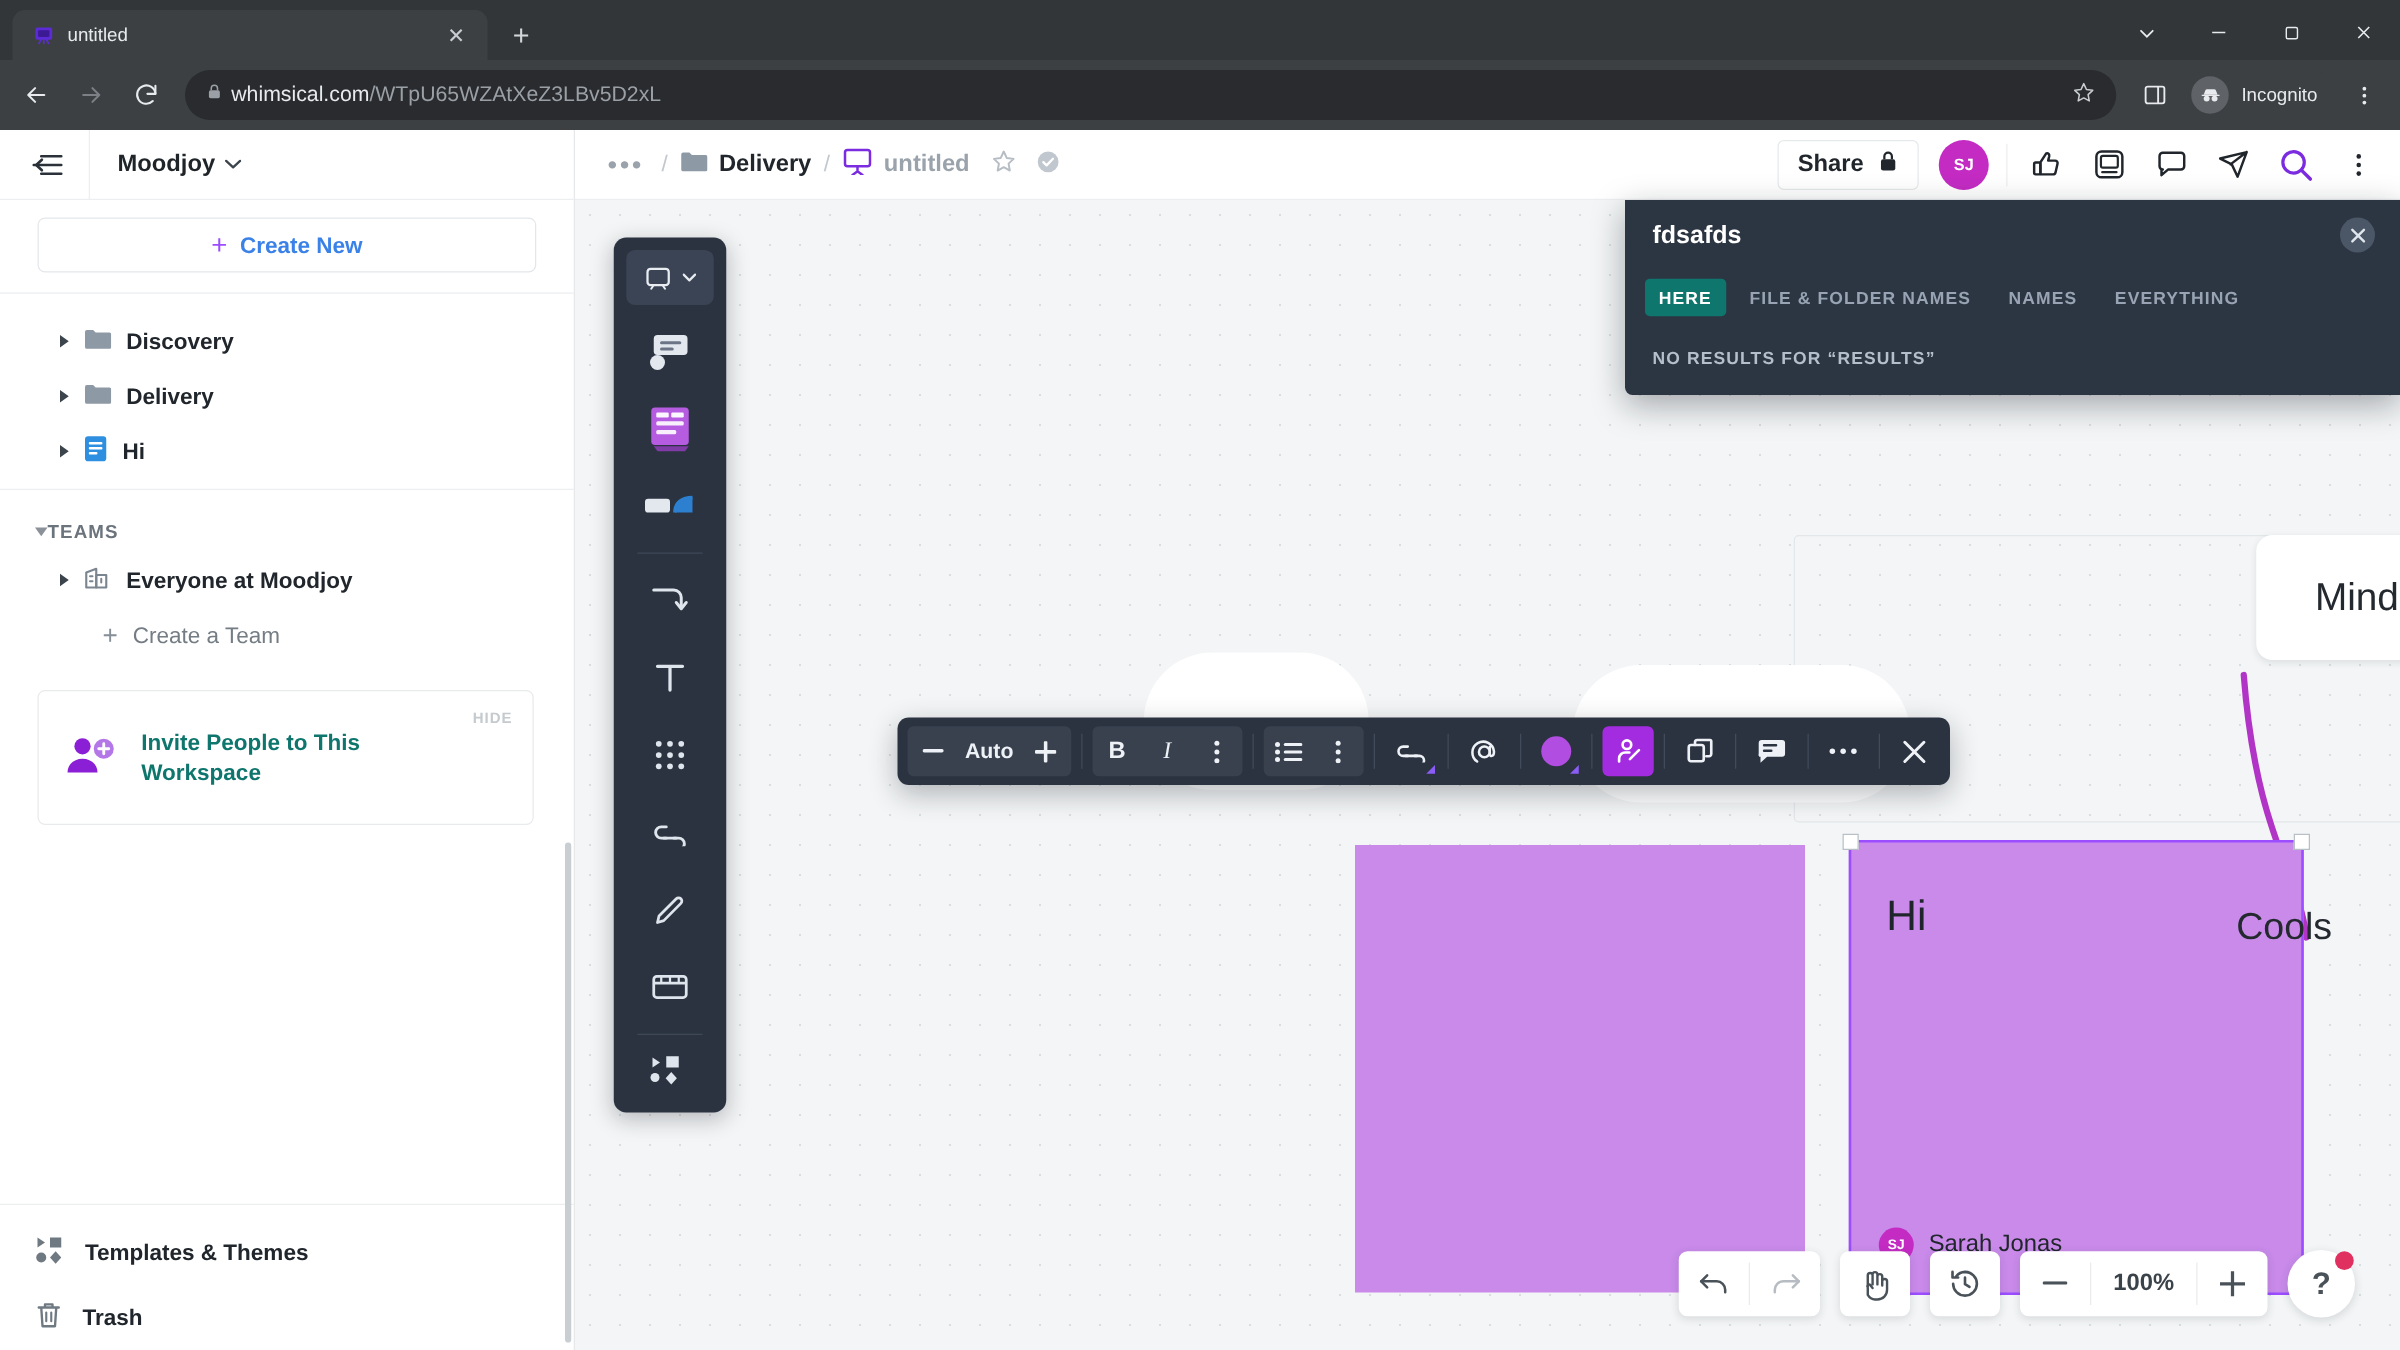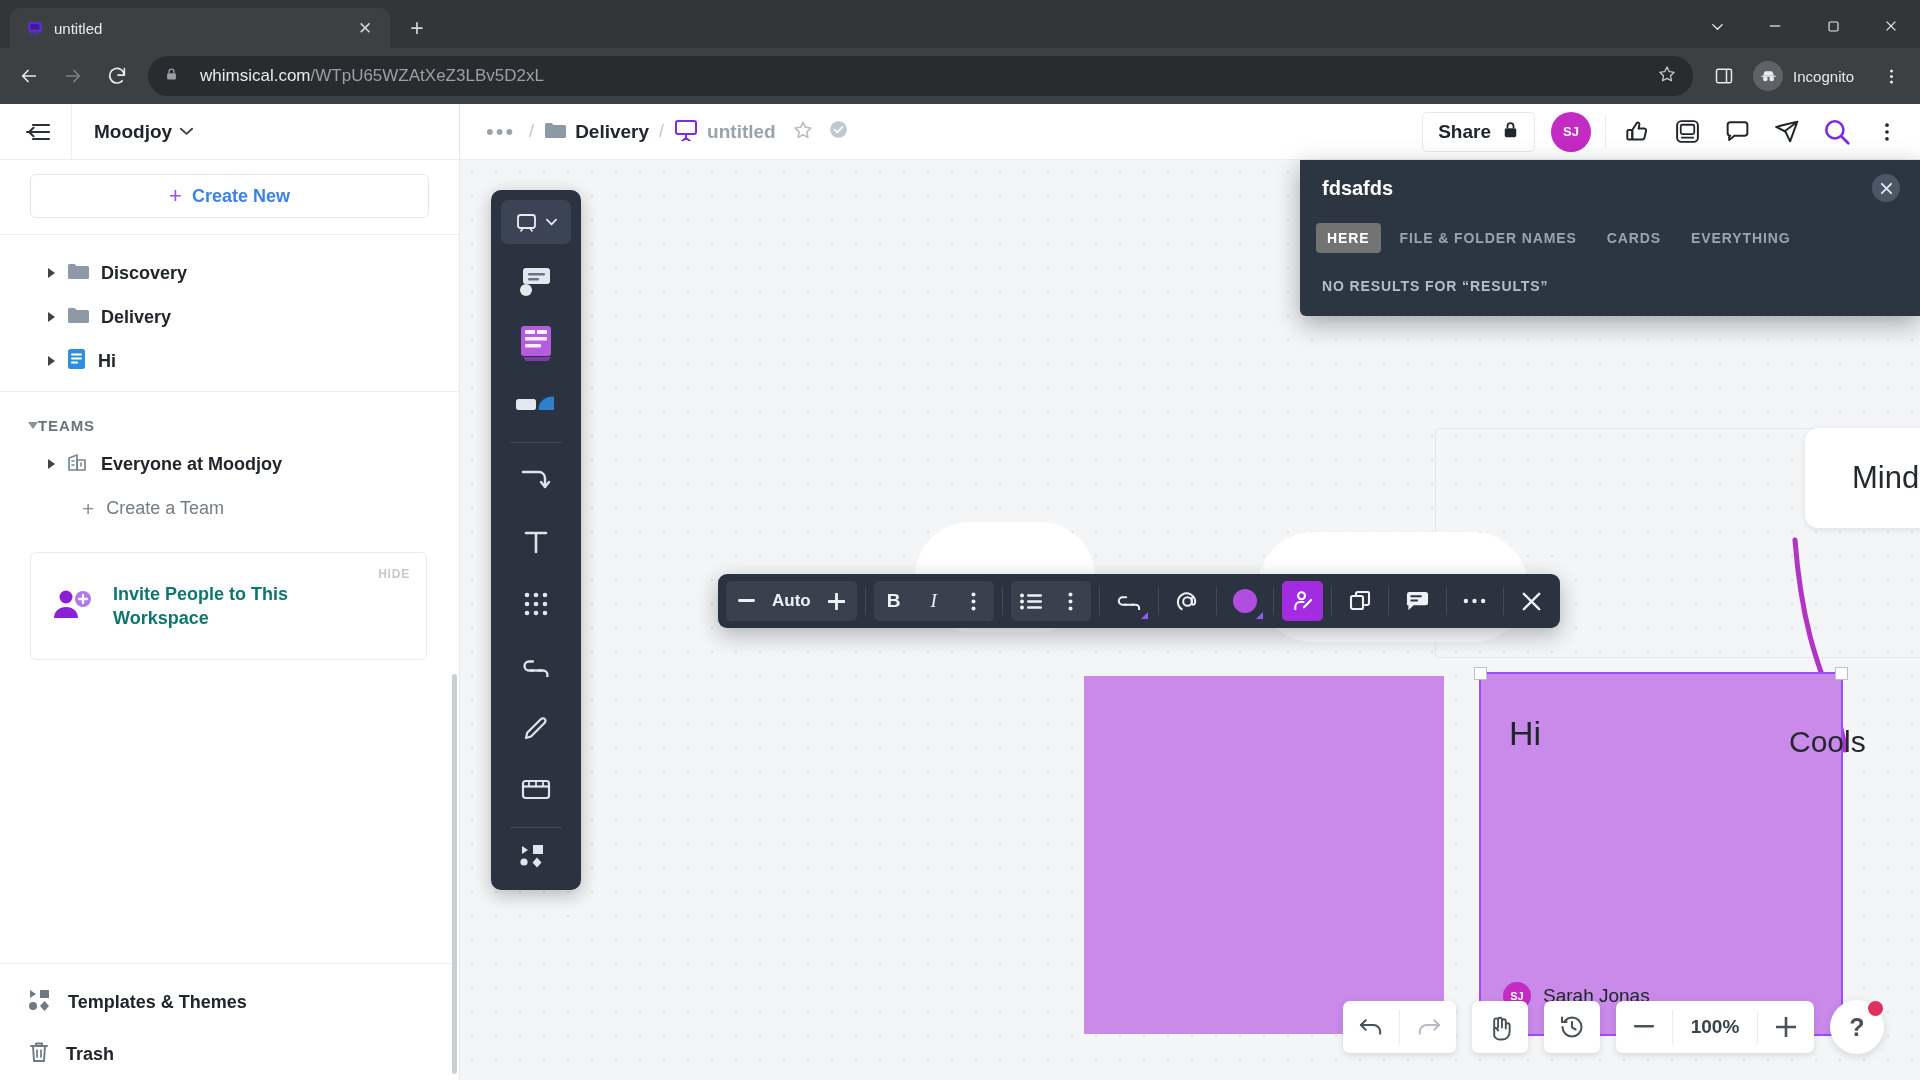--- a/index.html
+++ b/index.html
@@ -42,21 +42,21 @@
     display: flex; align-items: center; padding: 0 8px; gap: 2px;
   }
   .navbtn {
     width: 42px; height: 42px; border-radius: 50%;
     display: flex; align-items: center; justify-content: center;
     color: #e8eaed; flex: none;
   }
   .navbtn.disabled { color: #7d8186; }
   .omnibox {
     flex: 1; height: 40px; background: #292b2e; border-radius: 20px;
-    display: flex; align-items: center; padding: 0 16px; gap: 21px;
+    display: flex; align-items: center; padding: 0 16px; gap: 6px;
     margin: 0 8px;
   }
   .omni-url { font-size: 17px; color: #9aa0a6; white-space: nowrap; }
   .omni-url b { color: #e8eaed; font-weight: 400; }
   .incognito-pill {
     display: flex; align-items: center; gap: 10px; height: 40px;
     padding: 0 14px 0 6px; border-radius: 20px; background: #3c4043;
   }
   .incognito-av {
     width: 30px; height: 30px; border-radius: 50%; background: #5f6368;
@@ -216,21 +216,21 @@
   .sp-close {
     position: absolute; right: 20px; top: 14px; width: 28px; height: 28px; border-radius: 50%;
     background: #4b5666; color: #dfe5ec; display: flex; align-items: center; justify-content: center;
     font-size: 15px;
   }
   .sp-tabs { display: flex; align-items: center; gap: 8px; padding: 0 16px 0 16px; height: 44px; }
   .sp-tab {
     font-size: 14px; font-weight: 700; letter-spacing: .9px; color: #98a4b3;
     padding: 7px 11px; border-radius: 4px;
   }
-  .sp-tab.active { background: #737373; color: #fff; }
+  .sp-tab.active { background: #0f766e; color: #fff; }
   .sp-result {
     padding: 18px 22px 22px; font-size: 14px; font-weight: 700;
     letter-spacing: .9px; color: #b4bfcb;
   }
 
   
   .mindmap-card {
     position: absolute; left: 1345px; top: 268px; width: 230px; height: 100px;
     background: #fff; border-radius: 13px; box-shadow: 0 2px 6px rgba(40,50,60,.10);
     display: flex; align-items: center; justify-content: center;
@@ -890,20 +890,20 @@
         <span class="sp-query">fdsafds</span>
         <span class="sp-close">
           <svg width="13" height="13" viewBox="0 0 14 14">
               <path d="M2 2l10 10M12 2L2 12" stroke="#dfe5ec" stroke-width="2.1" stroke-linecap="round"></path>
             </svg>
         </span>
       </div>
       <div class="sp-tabs">
         <span class="sp-tab active">HERE</span>
         <span class="sp-tab">FILE &amp; FOLDER NAMES</span>
-        <span class="sp-tab">CARDS</span>
+        <span class="sp-tab">NAMES</span>
         <span class="sp-tab">EVERYTHING</span>
       </div>
       <div class="sp-result">NO RESULTS FOR “RESULTS”</div>
     </div>
 
   </section>
 </div>
 
 </body></html>

